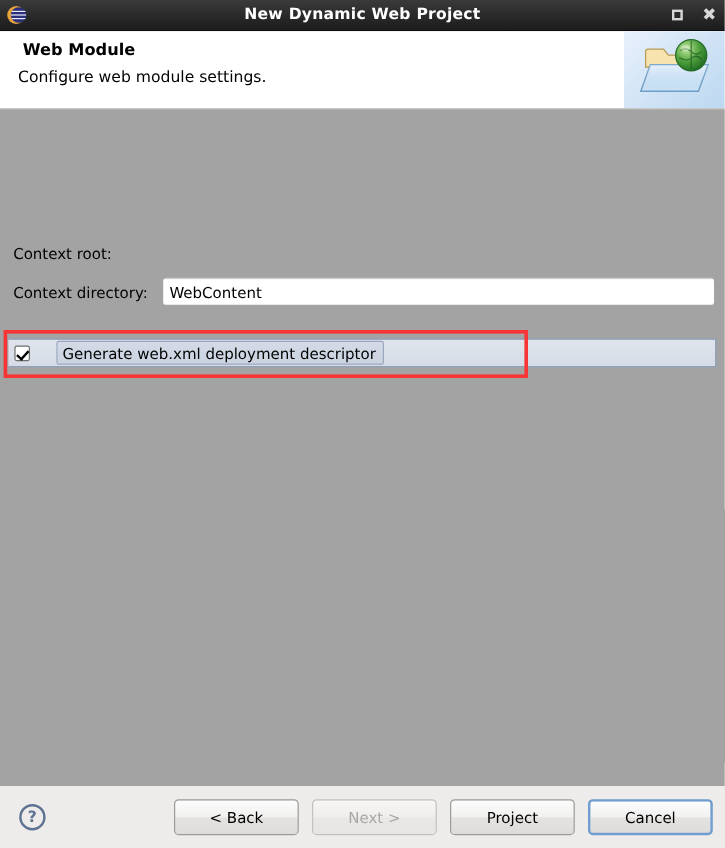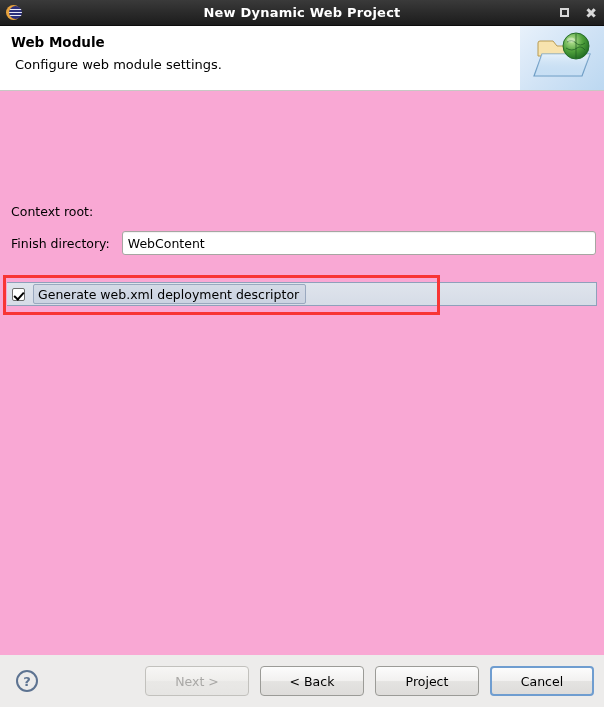--- a/index.html
+++ b/index.html
@@ -109,42 +109,42 @@
     background: #ffffff;
     border-bottom: 1px solid #c8c8c4;
     box-sizing: border-box;
     padding: 9px 0 0 11px;
     overflow: hidden;
   }
   .header-title {
     font-size: 13.5px;
     font-weight: bold;
     color: #000000;
-    margin: 0 0 8px 0;
+    margin: 0 0 8px 8px;
     line-height: 1.1;
   }
   .header-sub {
     font-size: 13px;
     color: #000000;
     margin-left: 4px;
     line-height: 1.1;
   }
   .header-art {
     position: absolute;
     right: 0; top: 0;
     width: 84px; height: 64px;
     background: linear-gradient(135deg, #e8f1fb 0%, #cfe2f5 55%, #bcd8f1 100%);
   }
   .header-art svg { display: block; }
 
   
   .body {
     flex: 1 1 auto;
     position: relative;
-    background: #f9a8d4;
+    background: #a3a3a3;
     padding: 8px;
   }
   .form-row {
     position: absolute;
     left: 11px;
     right: 8px;
     height: 24px;
     display: flex;
     align-items: center;
   }
@@ -179,20 +179,21 @@
     top: 191px;
     width: 590px;
     height: 24px;
     background: linear-gradient(to bottom, #dfe4ec 0%, #d6dce7 100%);
     border-top: 1px solid #8fa0bb;
     border-bottom: 1px solid #8fa0bb;
     border-right: 1px solid #8fa0bb;
     box-sizing: border-box;
     display: flex;
     align-items: center;
+    gap: 14px;
   }
   .check-box {
     width: 13px; height: 13px;
     margin-left: 5px;
     background: #ffffff;
     border: 1px solid #6e6e6e;
     border-radius: 2px;
     box-sizing: border-box;
     position: relative;
     flex: 0 0 13px;
@@ -331,37 +332,37 @@
     </div>
   </div>
 
   <div class="body">
 
     <div class="form-row r1">
       <span class="field-label">Context root:</span>
     </div>
 
     <div class="form-row r2">
-      <span class="field-label">Finish directory:</span>
+      <span class="field-label">Context directory:</span>
       <input class="field-input" type="text" value="WebContent" style="">
     </div>
 
     <div class="check-band">
       <span class="check-box"></span>
       <span class="check-label-wrap">
         <span class="check-label">Generate web.xml deployment descriptor</span>
       </span>
     </div>
 
     <div class="annotation-box"></div>
 
   </div>
 
   <div class="footer">
     <div class="help-icon">?</div>
     <div class="footer-spacer"></div>
+    <button class="btn">&lt; Back</button>
     <button class="btn disabled" disabled="">Next &gt;</button>
-    <button class="btn">&lt; Back</button>
     <button class="btn">Project</button>
     <button class="btn default-btn">Cancel</button>
   </div>
 
 </div>
 
 </body></html>

